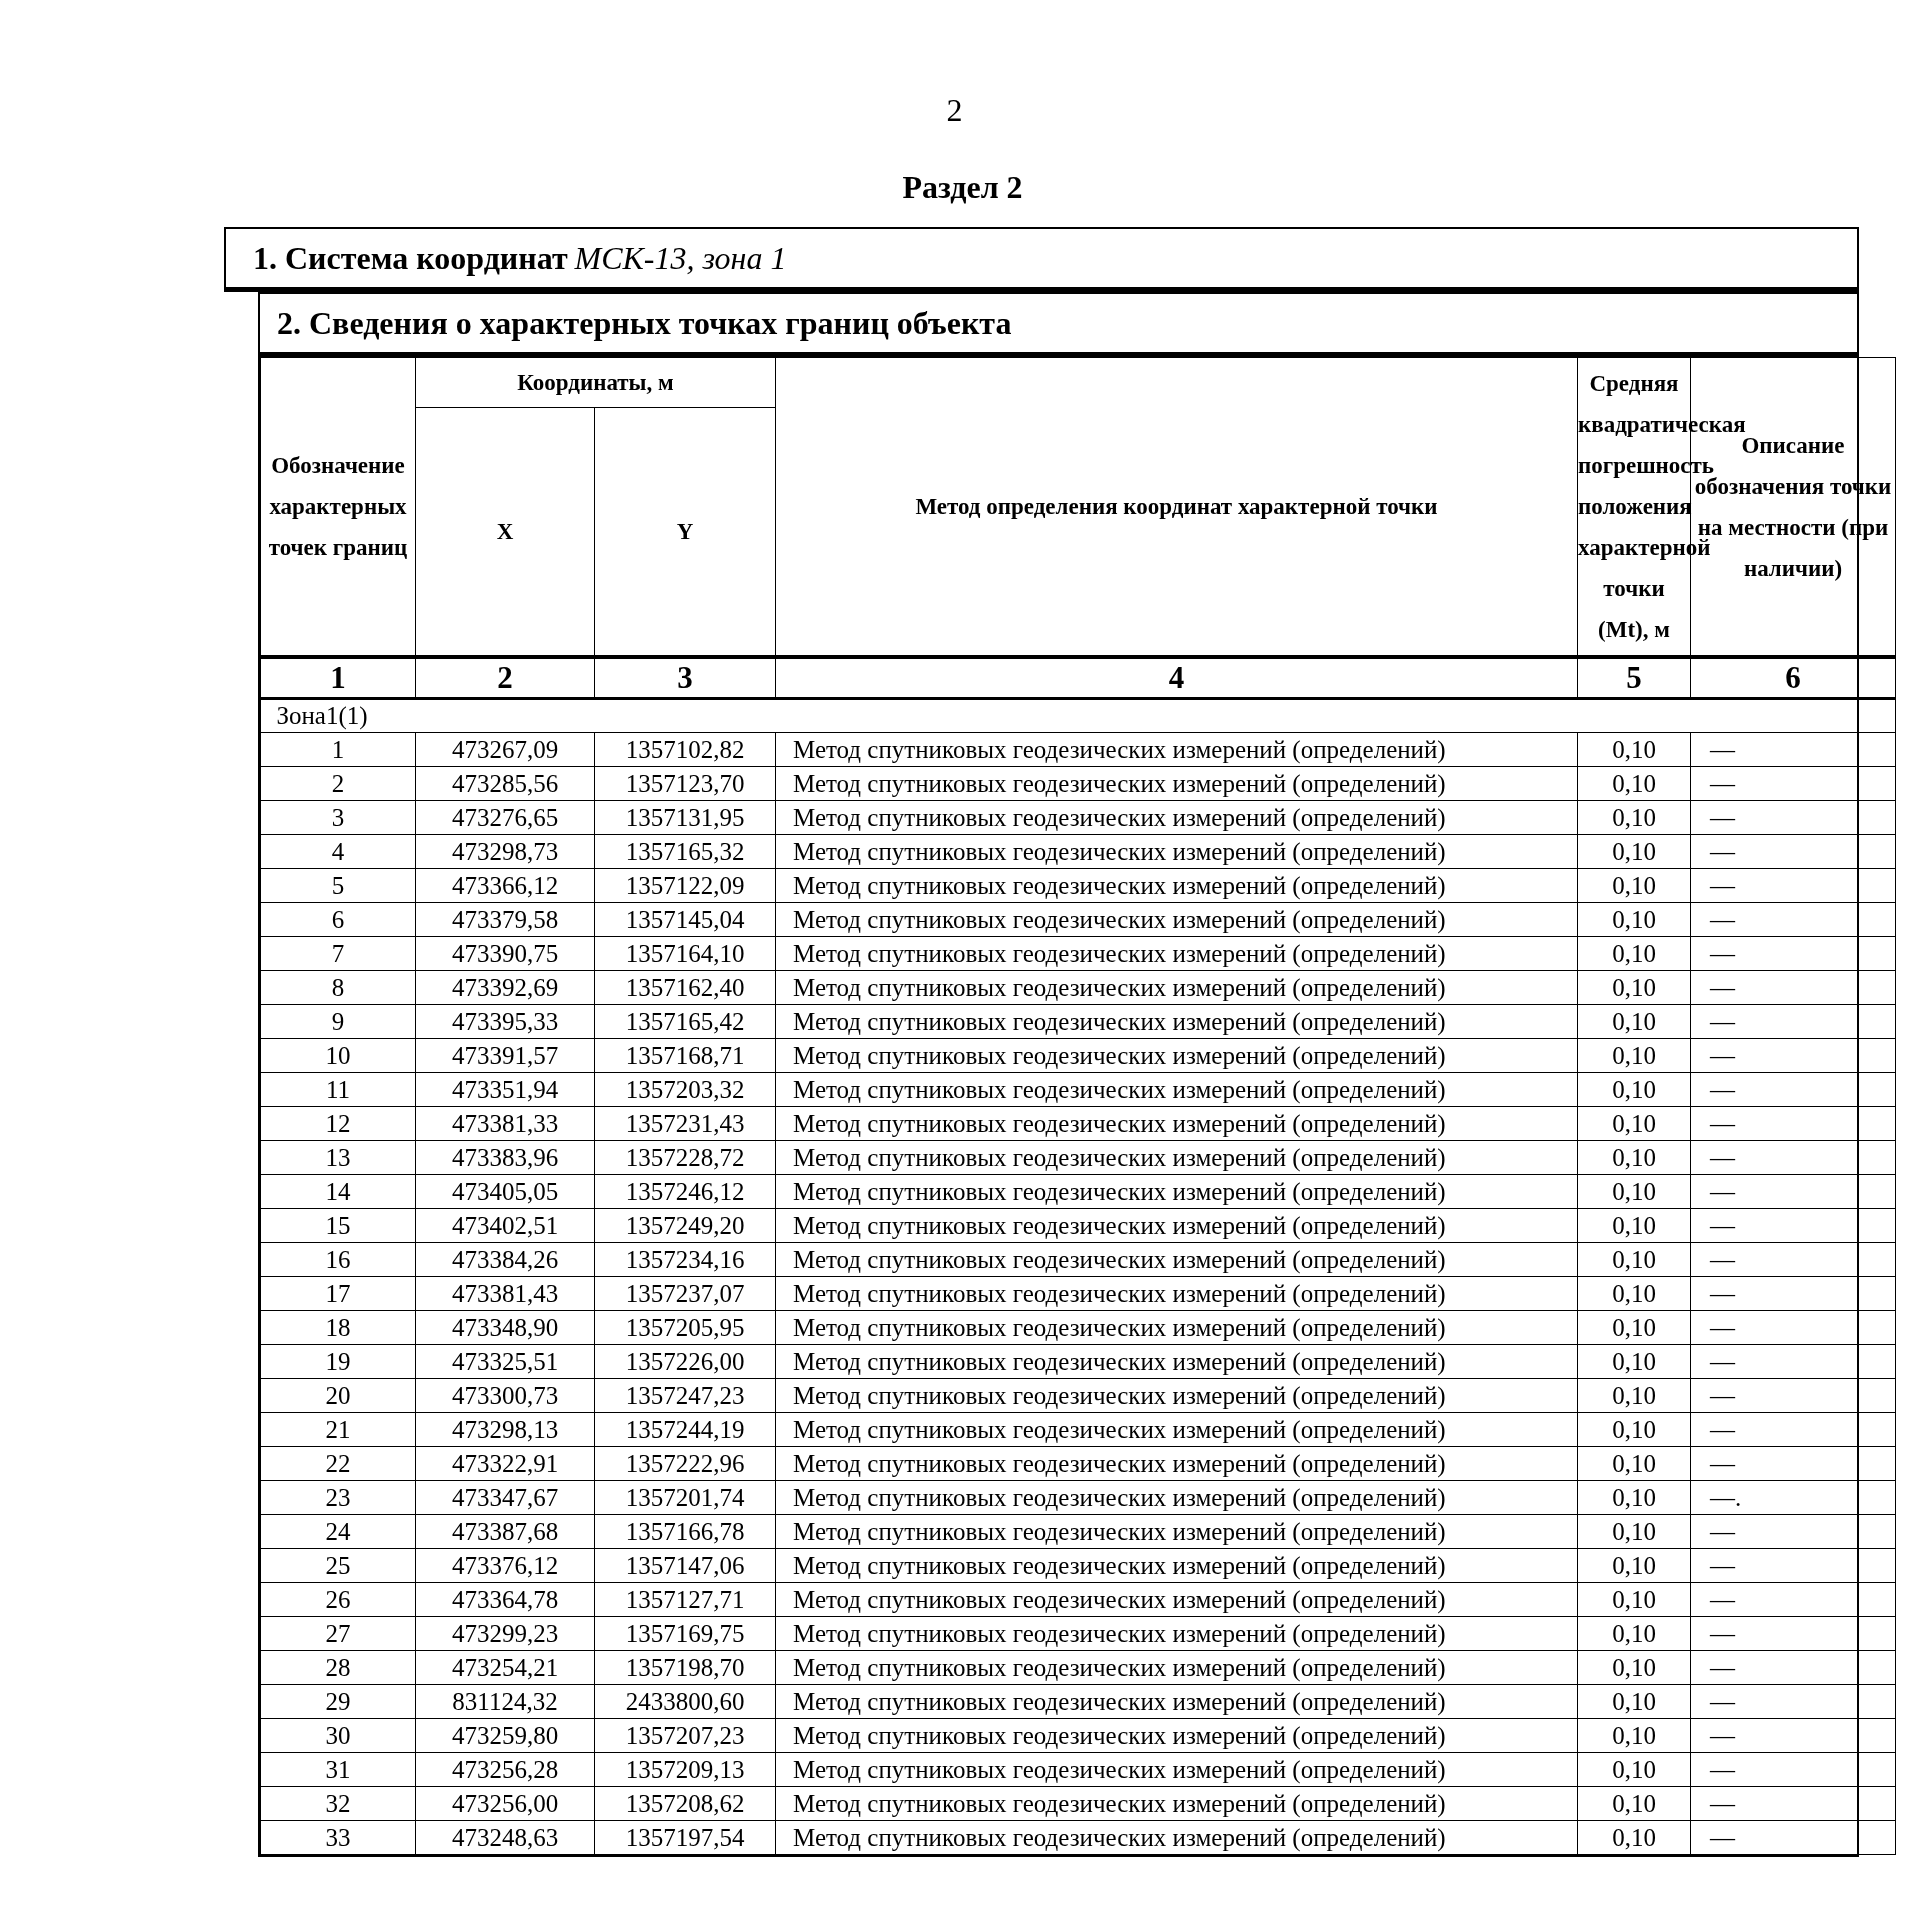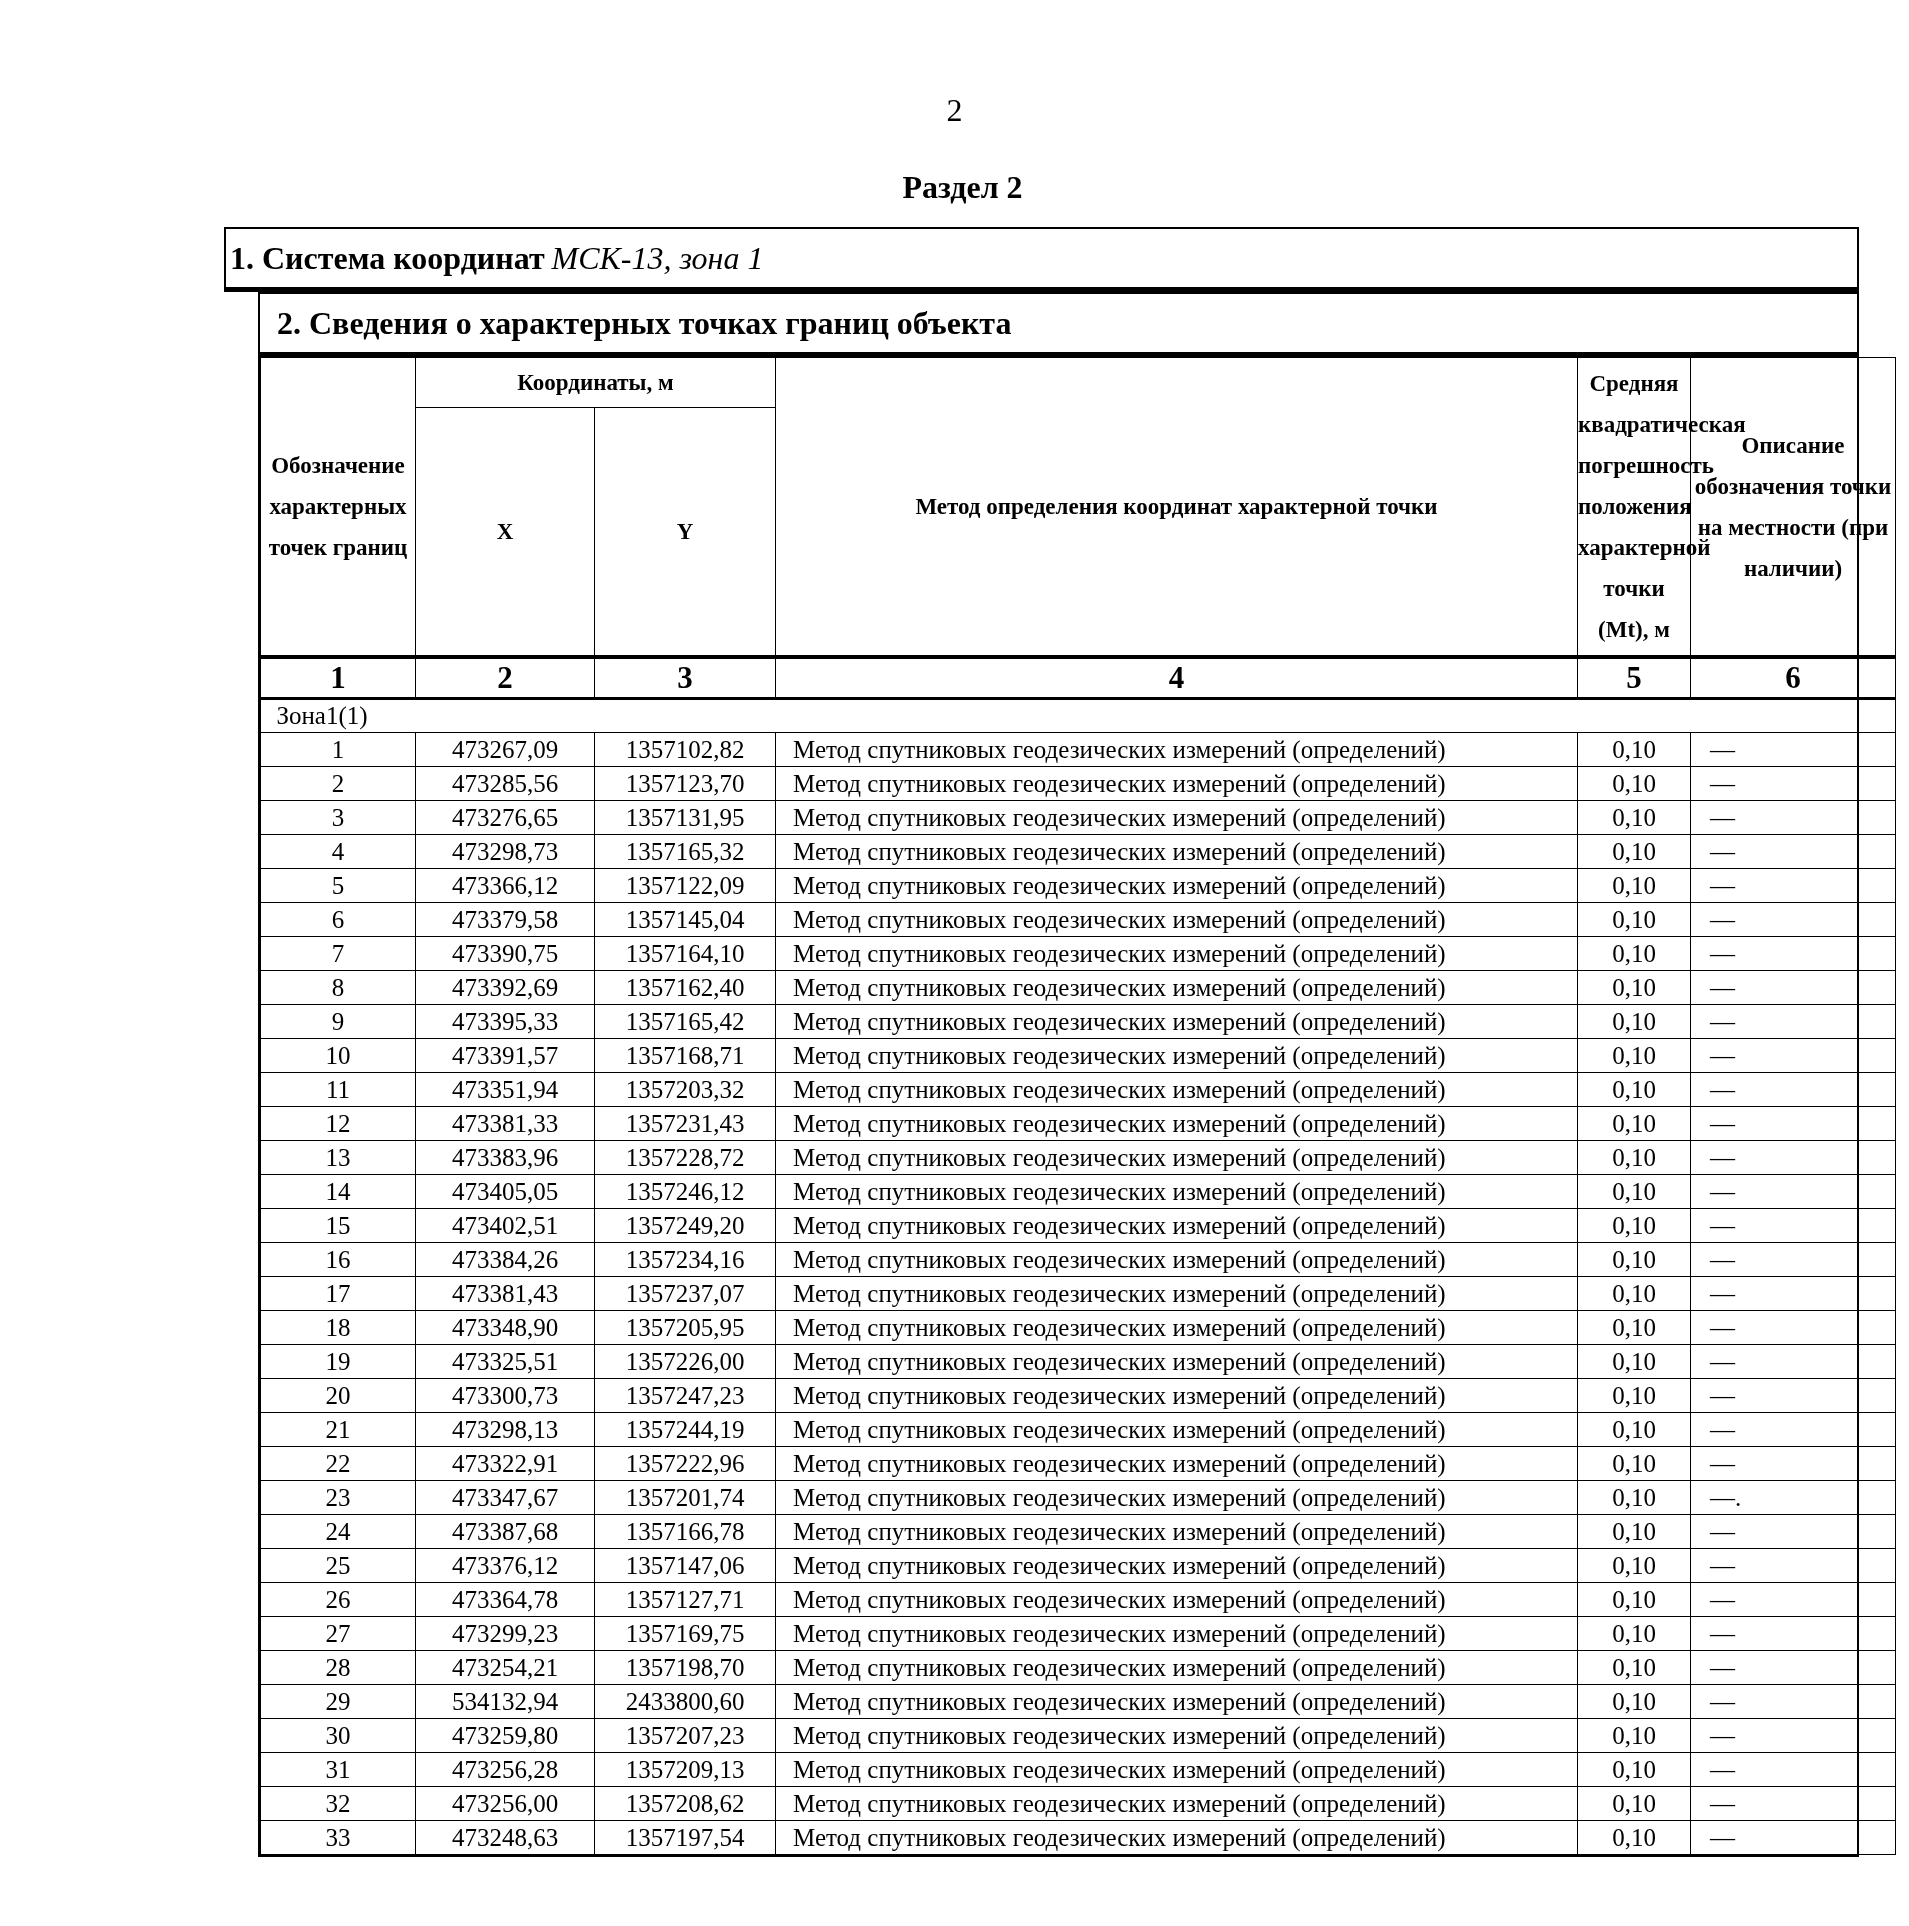--- a/index.html
+++ b/index.html
@@ -3,21 +3,21 @@
 <meta charset="utf-8">
 <style>
   html, body { margin:0; padding:0; background:#ffffff; }
   body { width:1909px; height:2703px; position:relative; font-family:"Liberation Serif", serif; color:#000; }
   .page-num { position:absolute; top:92px; left:0; width:1909px; text-align:center; font-size:32px; }
   .section-title { position:absolute; top:169px; left:0; width:1909px; text-align:center; font-size:32px; font-weight:bold;margin-left:8px; }
   .frame { position:absolute; left:224px; top:227px; width:1635px; }
   .box { border:2.7px solid #000; border-bottom:none; }
   .box.last { border-bottom:2.7px solid #000;margin-left:34px; }
   .hdr1 { height:58px; display:flex; align-items:center; justify-content:center; font-size:32px; font-weight:bold; border-bottom:2.7px solid #000; }
-  .hdr2 { height:58px; display:flex; align-items:center; padding-left:4px; font-size:32px; font-weight:bold; border-bottom:5.4px solid #000; }
+  .hdr2 { height:58px; display:flex; align-items:center; padding-left:27px; font-size:32px; font-weight:bold; border-bottom:5.4px solid #000; }
   .hdr2 i { font-weight:normal; margin-left:7px; }
   .hdr3 { height:58px; display:flex; align-items:center; padding-left:17px; font-size:32px; font-weight:bold; border-bottom:5.4px solid #000; }
   table { border-collapse:collapse; width:100%; table-layout:fixed; }
   td, th { border:1.9px solid #000; text-align:center; padding:0; }
   th { font-weight:bold; font-size:23px; line-height:41px; vertical-align:middle; }
   thead tr.h-top th { height:49px; }
   thead tr.h-sub th { height:247px; }
   tr.colnum td { font-weight:bold; font-size:31px; height:38px; border-top:4.6px solid #000; border-bottom:3.9px solid #000; }
   tr.zone td { text-align:left; padding-left:15.4px; font-size:25px; height:32px; }
   tr.row td { font-size:25px; height:33px; line-height:33px; }
@@ -294,21 +294,21 @@
           <tr class="row">
             <td>28</td>
             <td>473254,21</td>
             <td>1357198,70</td>
             <td class="method">Метод спутниковых геодезических измерений (определений)</td>
             <td>0,10</td>
             <td class="dash">—</td>
           </tr>
           <tr class="row">
             <td>29</td>
-            <td>534132,94</td>
+            <td>831124,32</td>
             <td>2433800,60</td>
             <td class="method">Метод спутниковых геодезических измерений (определений)</td>
             <td>0,10</td>
             <td class="dash">—</td>
           </tr>
           <tr class="row">
             <td>30</td>
             <td>473259,80</td>
             <td>1357207,23</td>
             <td class="method">Метод спутниковых геодезических измерений (определений)</td>

